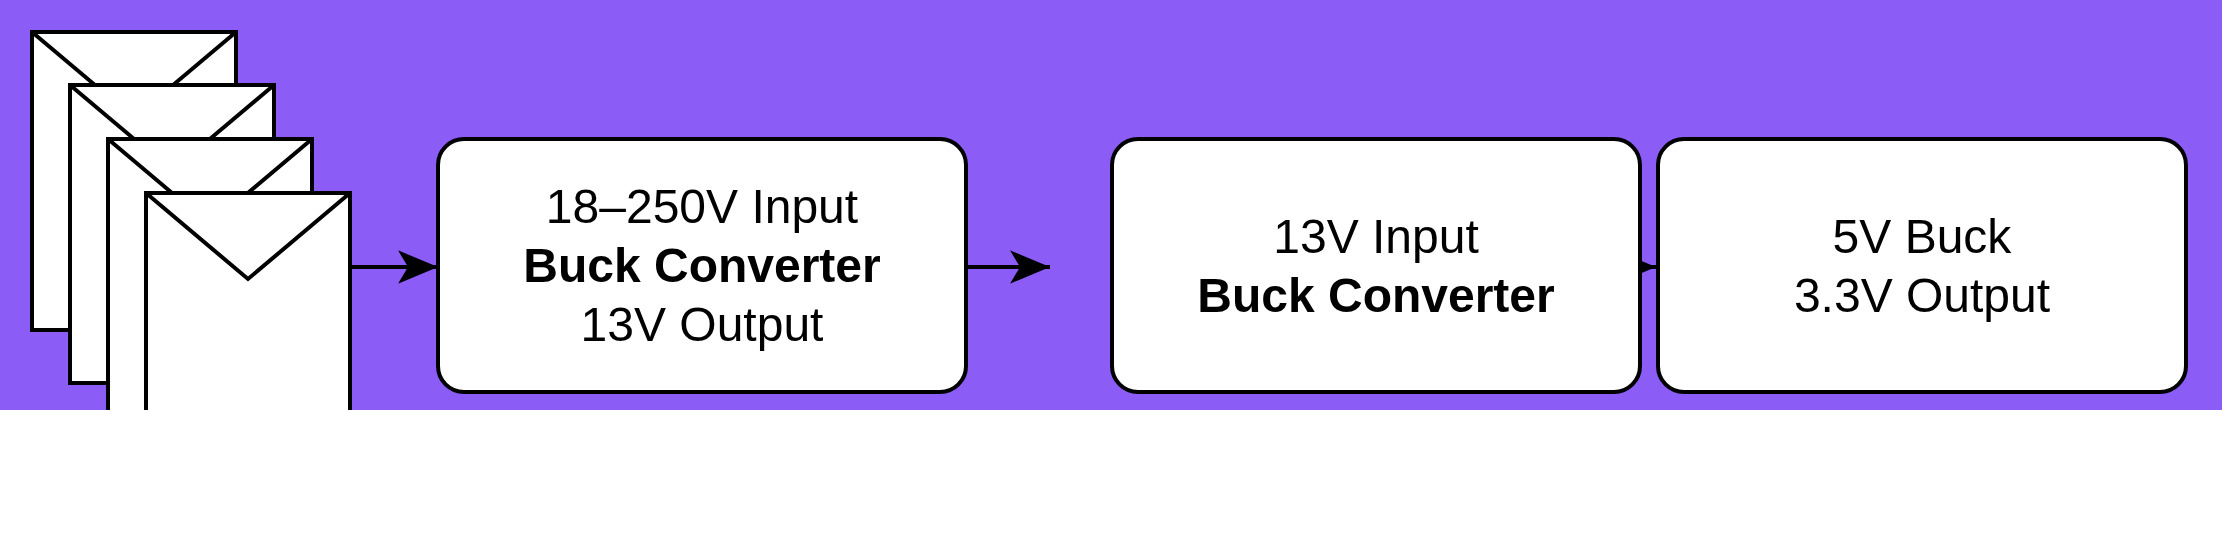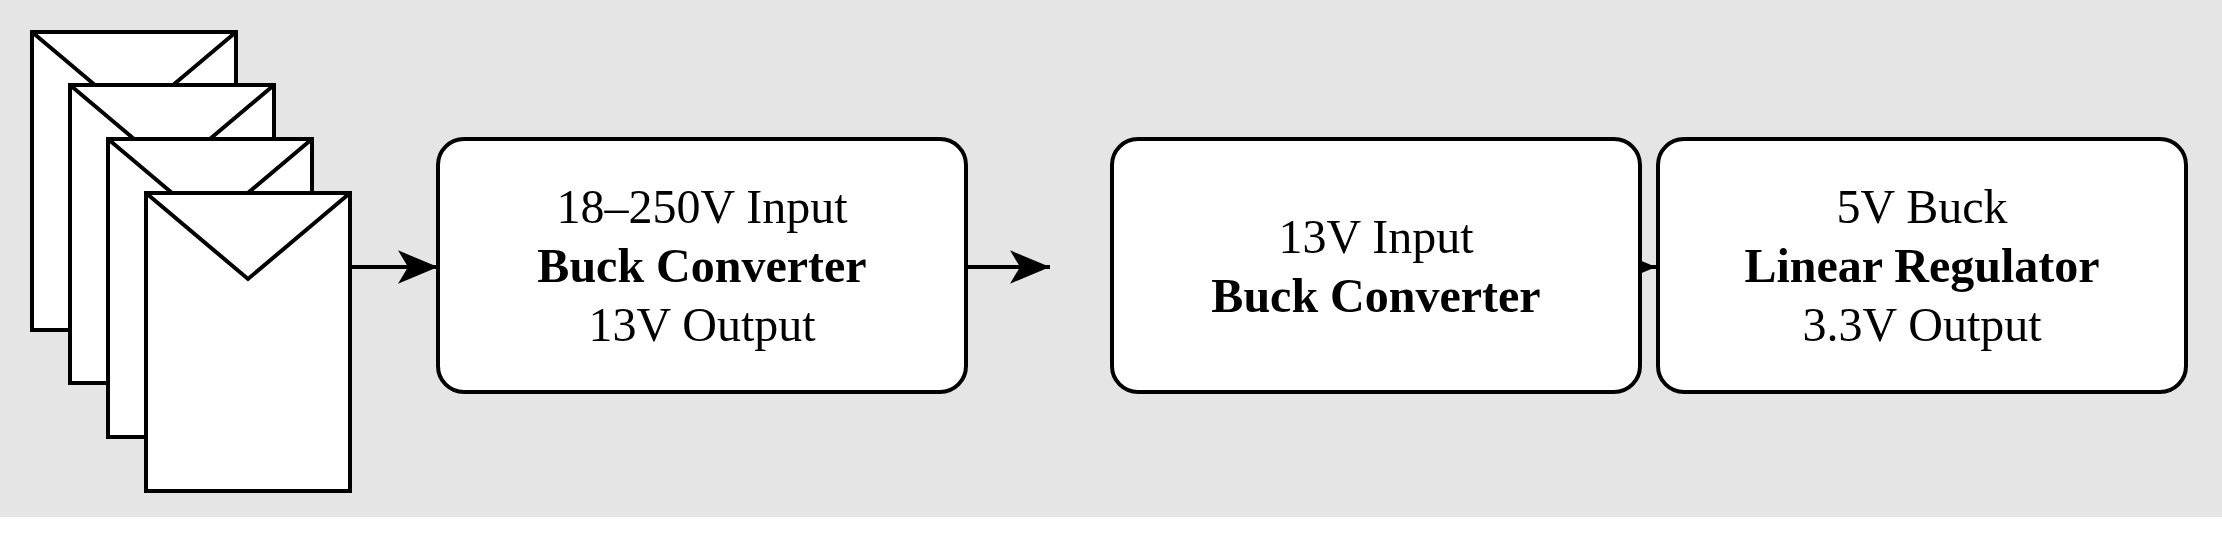--- a/index.html
+++ b/index.html
@@ -3,24 +3,24 @@
 <meta charset="utf-8">
 <style>
   html, body {
     margin: 0;
     padding: 0;
     background: #ffffff;
   }
   .canvas {
     position: relative;
     width: 2222px;
-    height: 517px;
-    background: #e5e5e5;
+    height: 410px;
+    background: #8b5cf6;
     color: #000000;
-    font-family: Liberation Serif, serif;
+    font-family: Liberation Sans, sans-serif;
     overflow: hidden;
   }
   svg.layer {
     position: absolute;
     left: 0;
     top: 0;
   }
   .stage {
     position: absolute;
     top: 137px;
@@ -90,17 +90,16 @@
     <span>13V Output</span>
   </div>
 
   <div class="stage" id="stage-2">
     <span>13V Input</span>
     <span class="proc">Buck Converter</span>
   </div>
 
   <div class="stage" id="stage-3">
     <span>5V Buck</span>
-    <span class="proc">Linear Regulator</span>
     <span>3.3V Output</span>
   </div>
 
 </div>
 
 </body></html>

